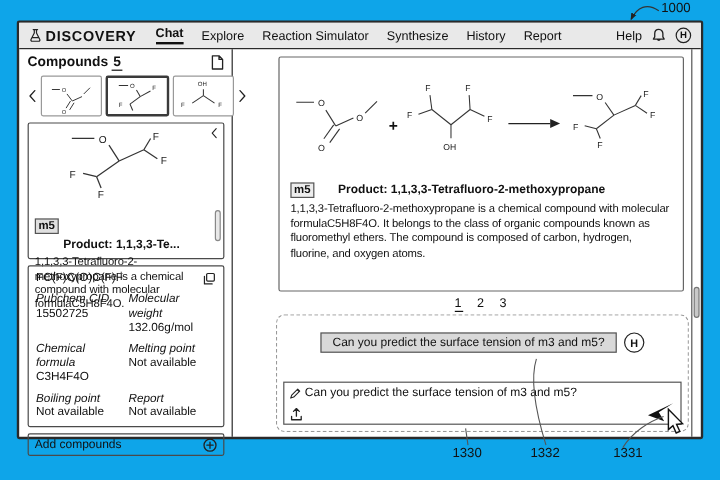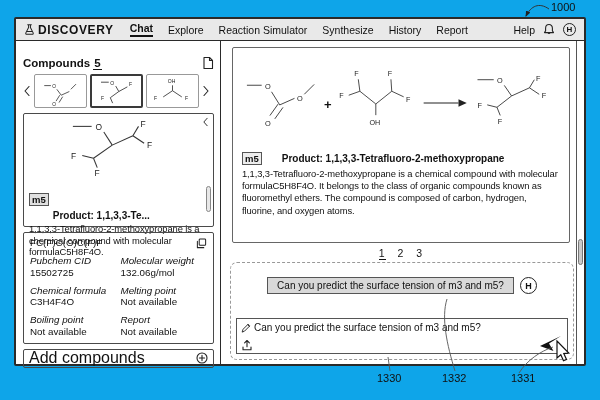--- a/index.html
+++ b/index.html
@@ -18,22 +18,22 @@
   .brand { display:flex; align-items:center; gap:3px; font-weight:700; letter-spacing:.6px;
     font-size:12px; margin-right:16px; }
   .menu-item { margin-right:15px; cursor:default; }
   .menu-item.active { font-weight:700; border-bottom:2px solid #111; padding-bottom:1px; }
   .mb-spacer { flex:1; }
   .mb-right { display:flex; align-items:center; gap:8px; }
   .avatar-sm { width:13px; height:13px; border:1.2px solid #222; border-radius:50%;
     font-size:8px; font-weight:700; display:flex; align-items:center; justify-content:center; }
 
   
-  .sidebar { position:absolute; left:0; top:22px; bottom:0; width:205px;
-    border-right:1.5px solid #2a2a2a; padding:14px 6px 4px 7px; }
+  .sidebar { position:absolute; left:0; top:22px; bottom:0; width:178px;
+    border-right:1.5px solid #2a2a2a; padding:3px 6px 4px 7px; }
   .sb-header { display:flex; align-items:center; justify-content:space-between; height:15px; }
   .sb-title { font-size:11.5px; font-weight:700; }
   .sb-count { border-bottom:1.5px solid #111; padding:0 1px; }
   .carousel { display:flex; align-items:center; gap:3px; margin-top:4px; }
   .thumb { width:53px; height:34px; border:1px solid #999; border-radius:2px; background:#fff;
     display:flex; align-items:center; justify-content:center; }
   .thumb.selected { border:2px solid #3a3a3a; }
   .chev { display:flex; align-items:center; }
 
   .cmp-card { position:relative; margin-top:5px; border:1.5px solid #4a4a4a; border-radius:2px;
@@ -48,21 +48,21 @@
     border:1px solid #888; border-radius:3px; background:#e8e8e8; }
 
   .props-card { position:relative; margin-top:5px; border:1.5px solid #4a4a4a; border-radius:2px;
     padding:4px 6px 5px 6px; font-size:9.8px; }
   .props-card .copy { position:absolute; top:5px; right:6px; }
   .prop-grid { display:grid; grid-template-columns:1fr 1fr; column-gap:4px; row-gap:6px; margin-top:7px; }
   .prop-label { line-height:1.2;font-style:italic; }
   .prop-value { line-height:1.2; }
 
   .add-bar { margin-top:5px; border:1.5px solid #4a4a4a; border-radius:2px; height:19px;
-    display:flex; align-items:center; justify-content:space-between; padding:0 5px; font-size:16px; }
+    display:flex; align-items:center; justify-content:space-between; padding:0 5px; font-size:10px; }
 
   
   .main { position:absolute; left:206px; top:22px; right:0; bottom:0; }
   .v-scroll { position:absolute; right:0; top:0; bottom:0; width:8px; border-left:1px solid #555; }
   .v-scroll .thumb-v { position:absolute; left:1px; right:1px; top:198px; height:26px;
     background:#c9c9c9; border:1px solid #777; border-radius:3px; }
 
   .result-panel { position:absolute; left:10px; top:6px; width:338px; height:196px;
     border:1.5px solid #666; border-radius:2px; padding:4px 9px; }
   .reaction { display:flex; align-items:center; justify-content:center; gap:3px; height:96px; }

